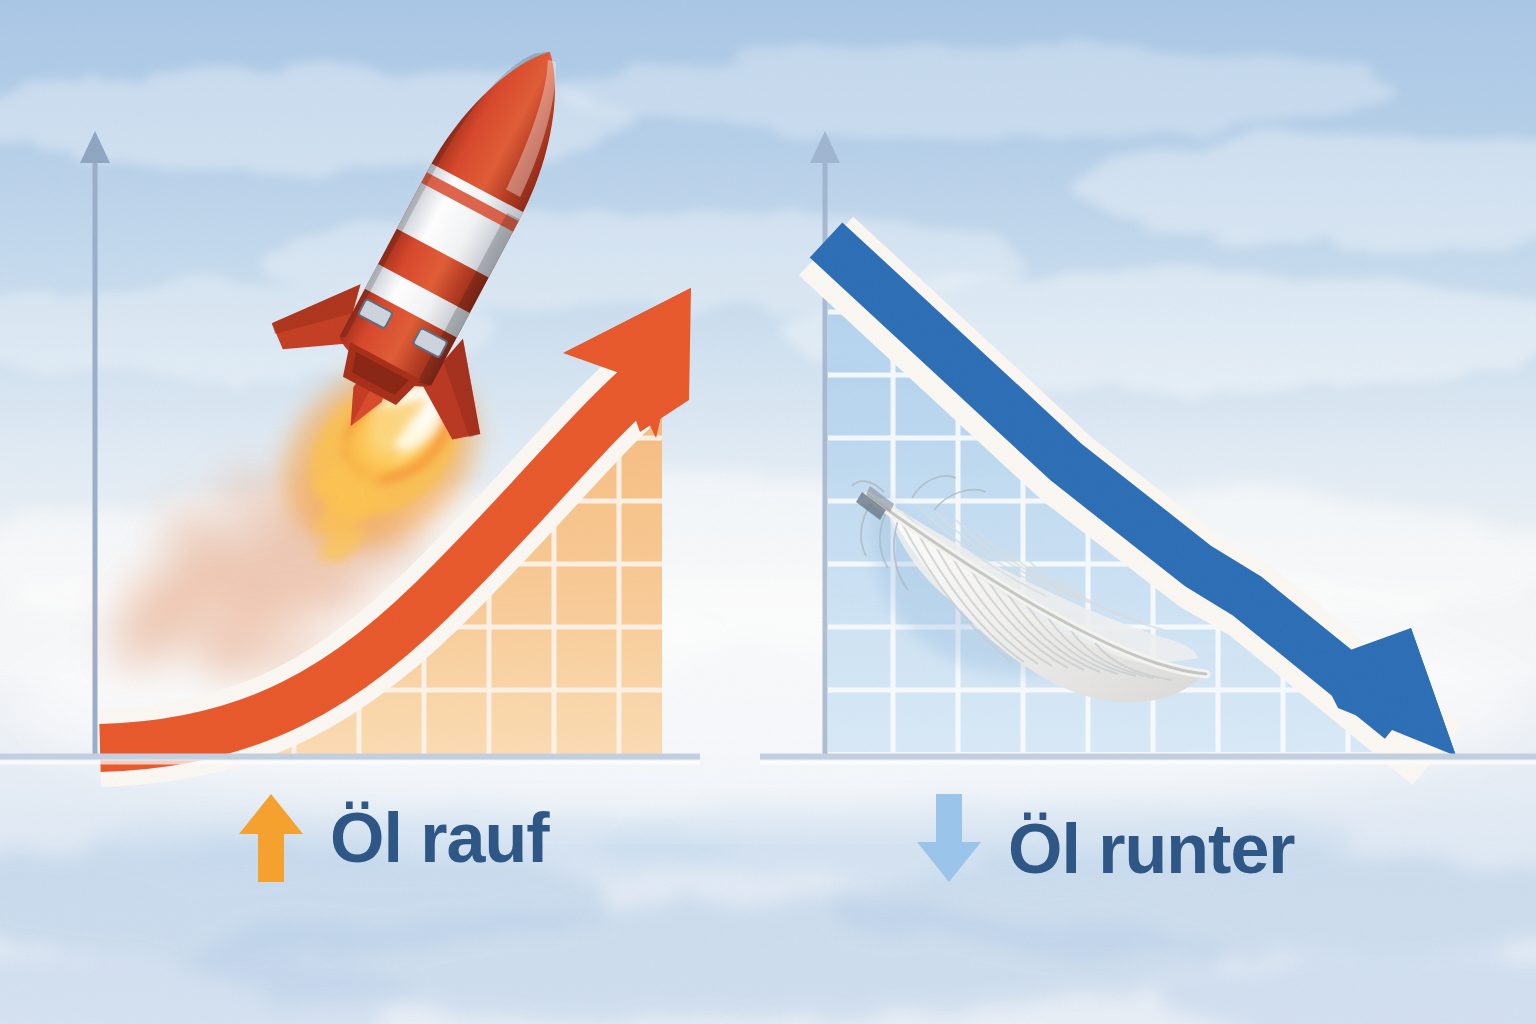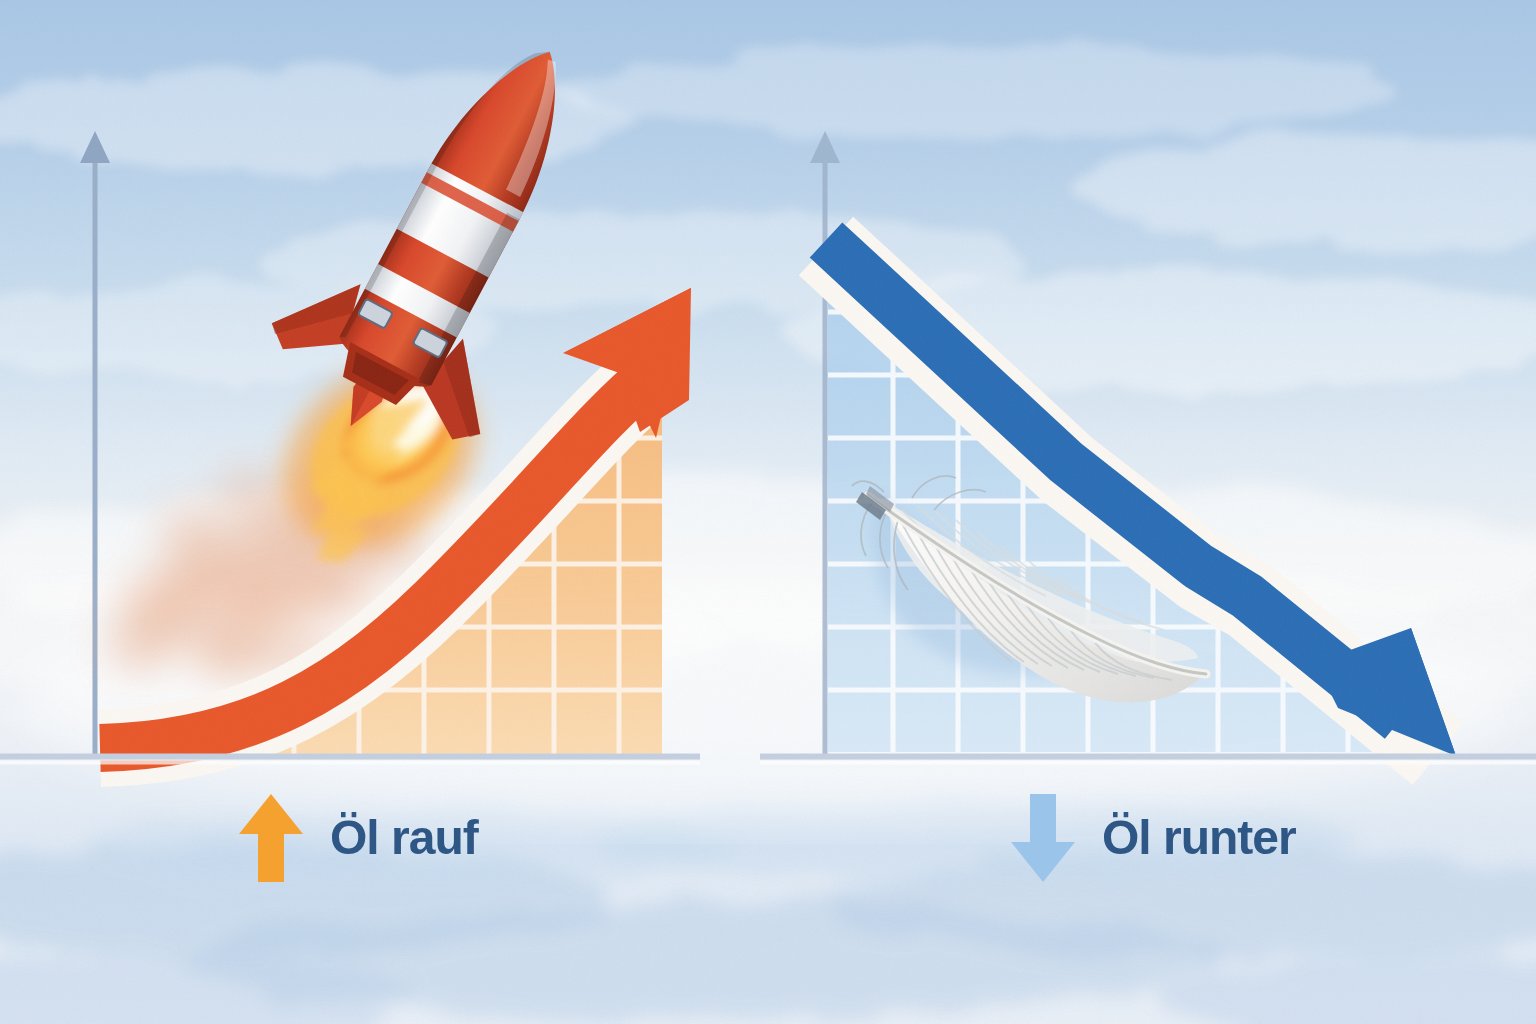--- a/index.html
+++ b/index.html
@@ -8,26 +8,26 @@
     font-family:"Liberation Sans", sans-serif;
     background:#dbe7f4;
   }
   #stage{position:relative;width:1536px;height:1024px;overflow:hidden;}
   #stage svg.layer{position:absolute;left:0;top:0;width:1536px;height:1024px;}
   .lbl{
     position:absolute;display:flex;align-items:center;gap:26px;
   }
   .lbl .txt{
     font-family:"Liberation Sans", sans-serif;
-    font-weight:bold;font-size:48px;color:#2e5786;
+    font-weight:bold;font-size:70px;color:#2e5786;
     letter-spacing:-1px;line-height:1;white-space:nowrap;
   }
   .arrowbox{width:66px;height:92px;position:relative;}
   #label-up{left:238px;top:792px;}
-  #label-down{left:1010px;top:792px;}
+  #label-down{left:916px;top:792px;align-items:flex-end;}
 </style>
 </head>
 <body>
 
 <div id="stage">
 
   <svg class="layer" viewBox="0 0 1536 1024" preserveAspectRatio="none">
     <defs>
       <linearGradient id="skyGrad" x1="0" y1="0" x2="0" y2="1">
         <stop offset="0%" stop-color="#a9c7e6"></stop>

